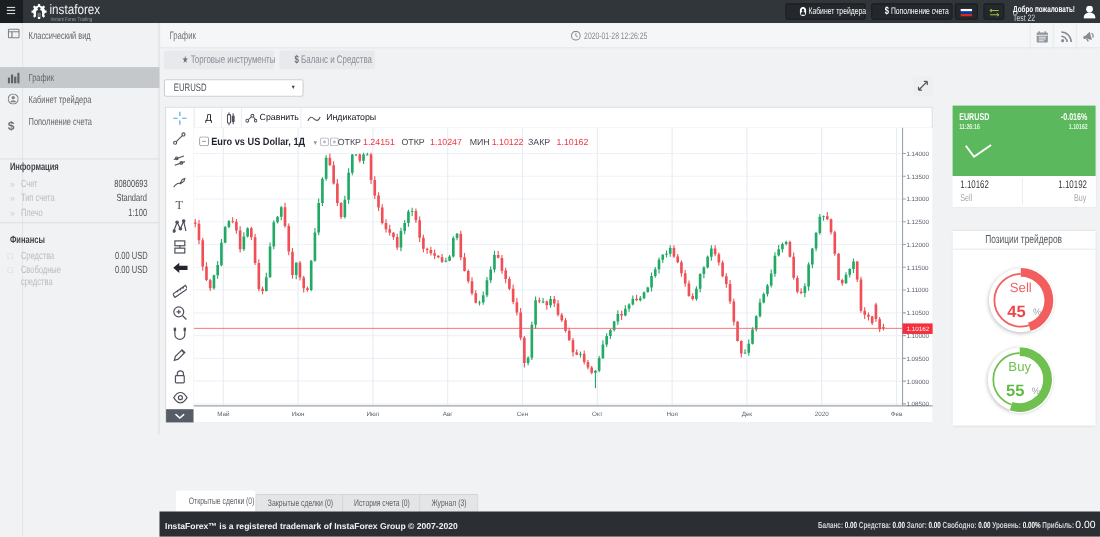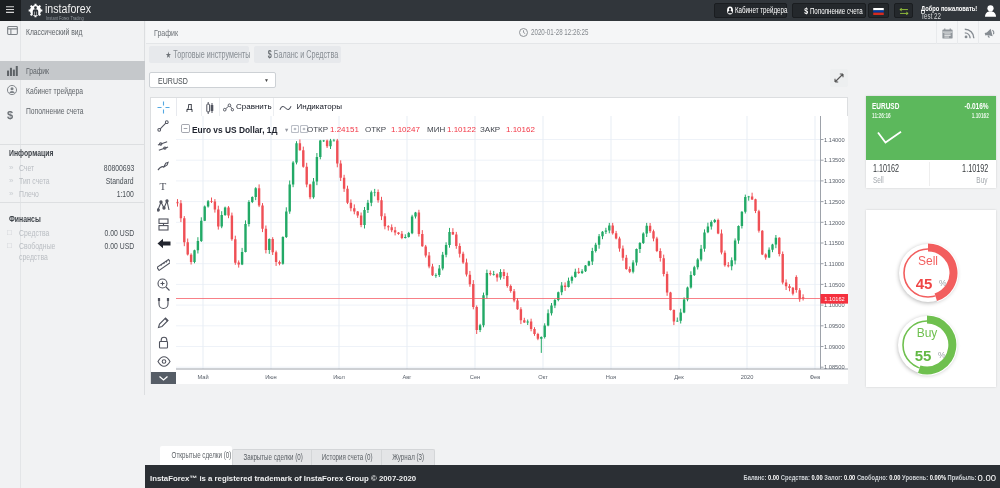--- a/index.html
+++ b/index.html
@@ -405,20 +405,21 @@
  <div class="a" style="left:0;top:64px;width:130px;height:28px;background:#fff">
   <div class="a" style="left:63px;top:2px;width:1px;height:24px;background:#eee"></div>
   <span class="a n" style="left:7px;top:3px;color:#35393d;font-size:10px">1.10162</span>
   <span class="a n" style="left:7px;top:15px;color:#a2a7ac;font-size:9px">Sell</span>
   <span class="a nr" style="right:8px;top:3px;color:#35393d;font-size:10px">1.10192</span>
   <span class="a nr" style="right:8px;top:15px;color:#a2a7ac;font-size:9px">Buy</span>
  </div>
 </div>
 
 <div class="a" style="left:866px;top:210px;width:130px;height:177px;background:#fff;box-shadow:0 0 2px rgba(0,0,0,0.15)">
+ <div class="a" style="left:0;top:0;width:130px;height:17px;border-bottom:1px solid #e8eaec;text-align:center;font-size:10.6px;color:#55595e;line-height:17px"><span class="nc">Позиции трейдеров</span></div>
 <div class="a" style="left:33px;top:34px;width:58px;height:58px;border-radius:50%;background:#fff;box-shadow:0 1px 4px rgba(0,0,0,0.3)"></div>
  <svg class="a" style="left:31px;top:32px" width="62" height="62" viewBox="0 0 62 62">
   <circle cx="31" cy="31" r="24" fill="#fff" stroke="#f25e5e" stroke-width="1.6"></circle>
   <path d="M31.0 5.6A25.4 25.4 0 0 1 38.8 55.2" fill="none" stroke="#fff" stroke-width="10.2"></path>
   <path d="M31.0 5.6A25.4 25.4 0 0 1 38.8 55.2" fill="none" stroke="#f25e5e" stroke-width="8"></path>
  </svg>
  <div class="a" style="left:32px;top:44px;width:60px;text-align:center;font-size:12px;color:#f25e5e">Sell</div>
  <div class="a" style="left:28px;top:65px;width:60px;text-align:center;font-size:15px;font-weight:bold;color:#ef4545">45</div>
  <div class="a" style="left:73px;top:68px;font-size:8.5px;color:#9aa0a6">%</div>
     <div class="a" style="left:32px;top:106px;width:58px;height:58px;border-radius:50%;background:#fff;box-shadow:0 1px 4px rgba(0,0,0,0.3)"></div>

